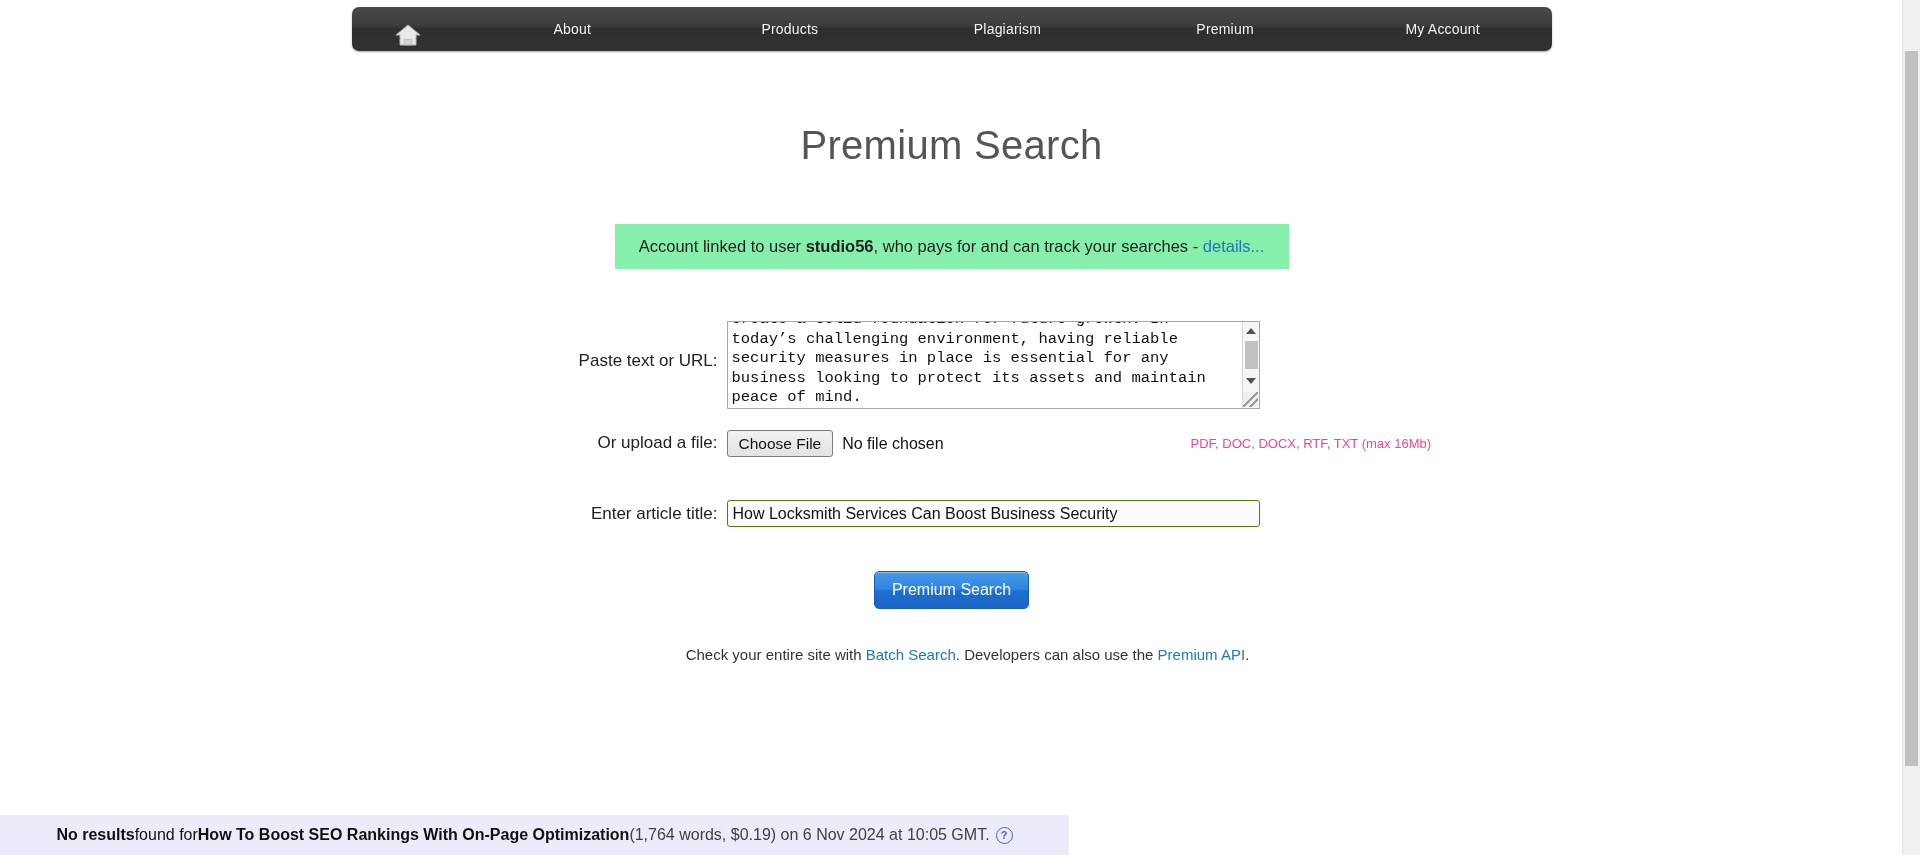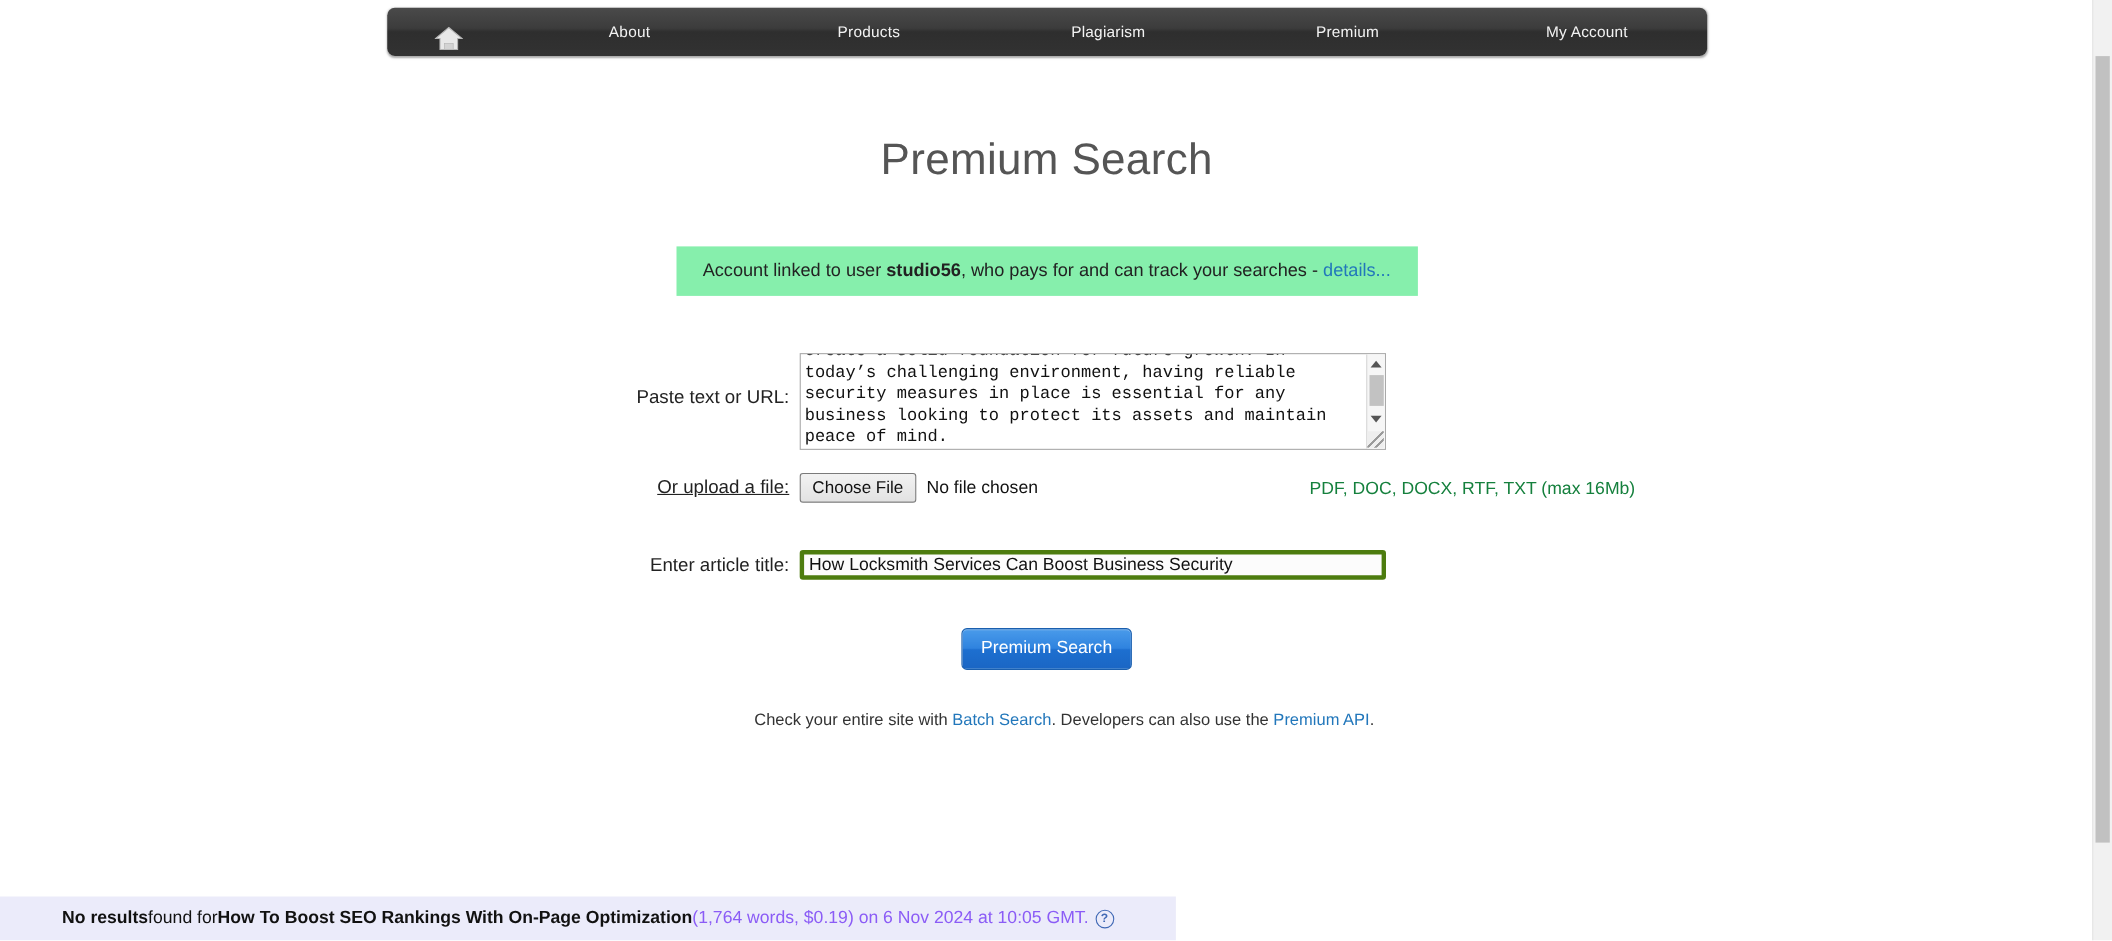--- a/index.html
+++ b/index.html
@@ -244,32 +244,32 @@
     color: #111111;
     cursor: pointer;
     line-height: 1.25;
   }
   .no-file {
     margin-left: 9px;
     font-size: 16px;
     color: #111111;
   }
   .hint {
-    font-size: 16px;
-    color: #15803d;
+    font-size: 13px;
+    color: #ec4899;
     padding-top: 6px;
   }
 
   
   .title-row { margin-top: 43px; }
   .title-input {
     width: 533px;
     height: 27px;
     box-sizing: border-box;
-    border: 4px solid #4d7c0f;
+    border: 1px solid #4d7c0f;
     border-radius: 3px;
     padding: 0 5px;
     font-size: 16px;
     font-family: "Liberation Sans", sans-serif;
     color: #111111;
     background: #fcfcfc;
     outline: none;
   }
 
   
@@ -318,21 +318,21 @@
     height: 40px;
     background: #ebebfa;
     display: flex;
     align-items: center;
     justify-content: center;
     font-size: 16px;
     color: #111111;
     box-sizing: border-box;
   }
   .status-bar b { font-weight: bold; }
-  .status-bar .muted { color: #8b5cf6; }
+  .status-bar .muted { color: #404040; }
   .help-icon {
     display: inline-flex;
     align-items: center;
     justify-content: center;
     width: 15px;
     height: 15px;
     border: 1.4px solid #4169b5;
     border-radius: 50%;
     color: #4169b5;
     font-size: 11px;
@@ -391,21 +391,21 @@
           </div>
           <div class="ta-resize"></div>
         </div>
       </div>
       <div class="row-after">
         <a class="clear-link">Clear</a>
       </div>
     </div>
 
     <div class="form-row file-row">
-      <div class="row-label" style="padding-top:3px;text-decoration:underline;">Or upload a file:</div>
+      <div class="row-label" style="padding-top:3px;">Or upload a file:</div>
       <div class="row-field">
         <div class="file-control">
           <button class="choose-btn">Choose File</button>
           <span class="no-file">No file chosen</span>
         </div>
       </div>
       <div class="row-after">
         <div class="hint">PDF, DOC, DOCX, RTF, TXT (max 16Mb)</div>
       </div>
     </div>

